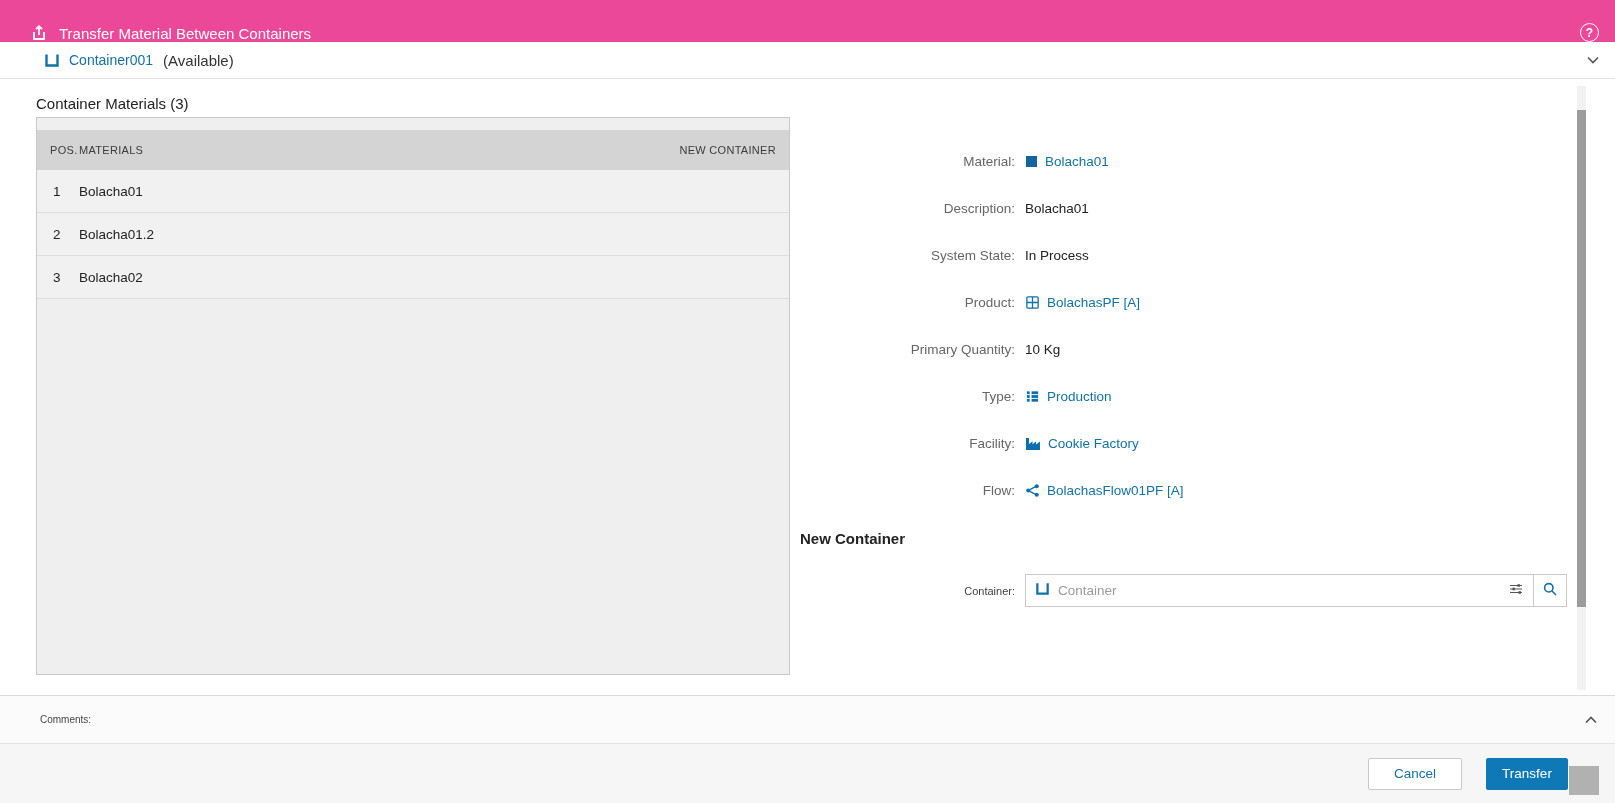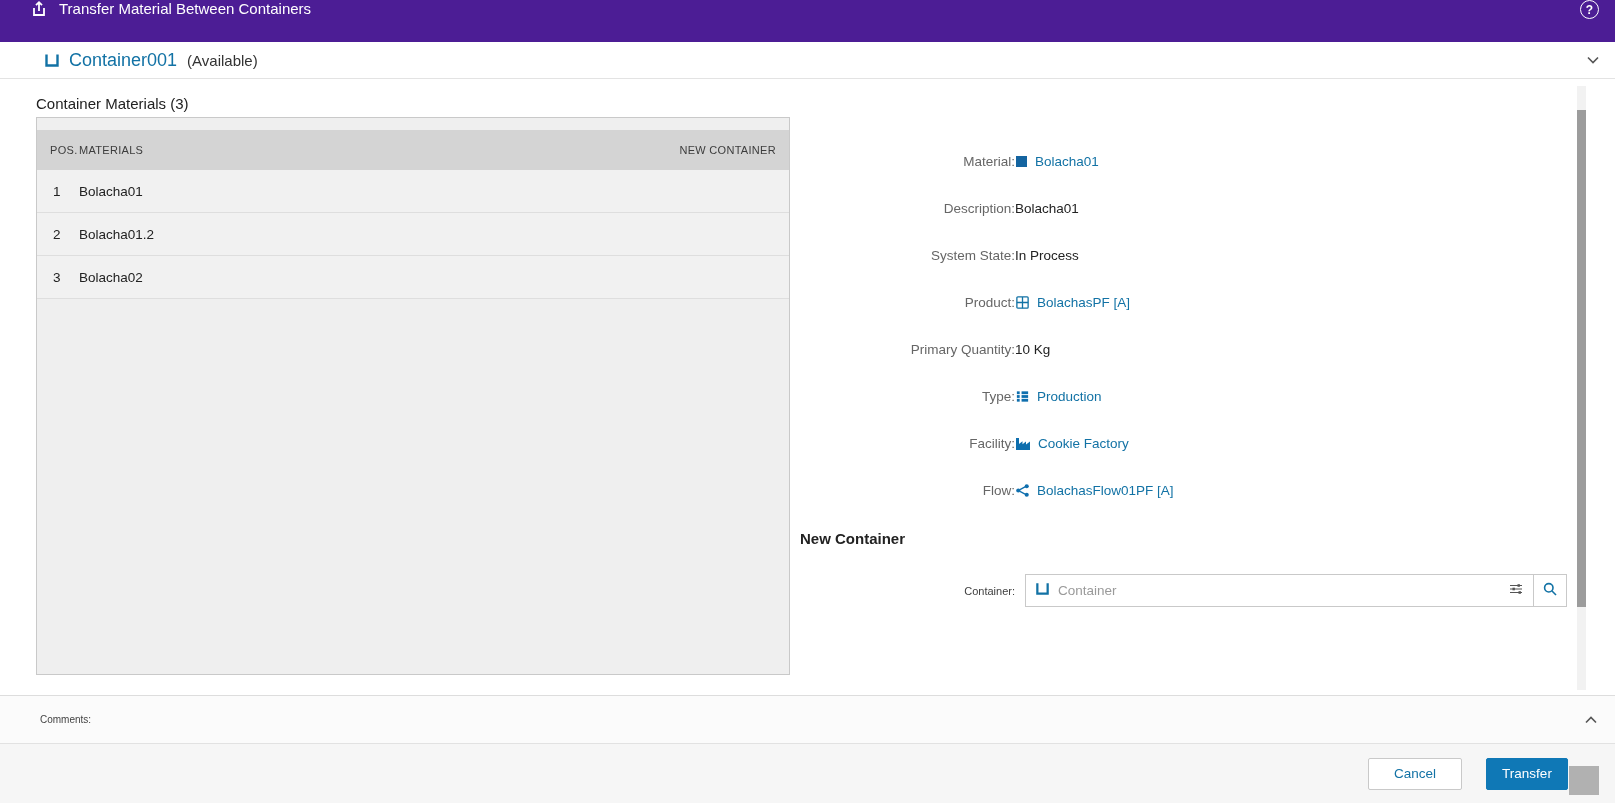--- a/index.html
+++ b/index.html
@@ -1,35 +1,35 @@
 <!DOCTYPE html>
 <html><head>
 <meta charset="utf-8">
 <style>
   * { margin:0; padding:0; box-sizing:border-box; }
   html,body { background:#e8e8e8; }
   body { font-family:"Liberation Sans", sans-serif; }
   .app { position:relative; width:1615px; height:803px; background:#fff; overflow:hidden; }
 
   
-  .topbar { position:absolute; top:0; left:0; right:0; height:42px; background:#4c1d95;
-            display:flex; align-items:flex-start; padding:0 16px 0 30px; color:#fff; }
+  .topbar { position:absolute; top:0; left:0; right:0; height:42px; background:#ec4899;
+            display:flex; align-items:flex-end; padding:0 16px 0 30px; color:#fff; }
   .topbar-icon { display:flex; margin-right:11px; }
   .topbar-title { font-size:15px; }
   .topbar-spacer { flex:1; }
   .help-circle { width:19px; height:19px; border:1.5px solid #fff; border-radius:50%;
                  display:flex; align-items:center; justify-content:center;
                  font-size:12px; font-weight:bold; color:#fff; cursor:pointer; }
 
   
   .container-bar { position:absolute; top:42px; left:0; right:0; height:37px; background:#fff;
                    border-bottom:1px solid #e3e3e3; display:flex; align-items:center;
                    padding:0 14px 0 44px; }
   .container-bar .icn { display:flex; margin-right:9px; }
-  .container-name { color:#1272a5; font-size:18px; margin-right:10px; cursor:pointer; }
+  .container-name { color:#1272a5; font-size:14px; margin-right:10px; cursor:pointer; }
   .container-status { color:#333; font-size:15px; }
   .container-bar .spacer { flex:1; }
 
   
   .section-title-left { position:absolute; left:36px; top:95px; font-size:15px; color:#222; }
   .mat-table { position:absolute; left:36px; top:117px; width:754px; height:558px;
                border:1px solid #c9c9c9; background:#efefef; }
   .thead { height:40px; background:#d4d4d4; display:flex; align-items:center;
            font-size:11px; color:#3c3c3c; letter-spacing:0.3px;margin-top:12px; }
   .th-pos { width:42px; padding-left:13px; }
@@ -37,21 +37,21 @@
   .th-new { padding-right:13px; }
   .trow { height:43px; display:flex; align-items:center; background:#f1f1f1;
           border-bottom:1px solid #dedede; font-size:13.5px; color:#222; cursor:pointer; }
   .td-pos { width:42px; padding-left:16px; }
   .td-mat { flex:1; }
 
   
   .details-panel { position:absolute; left:800px; top:120px; width:768px; }
   .panel-title { font-size:15px; color:#222; height:18px; }
   .fields { margin-top:18px; }
-  .field-row { display:grid; grid-template-columns:215px 1fr; 
+  .field-row { display:grid; grid-template-columns:215px 1fr; column-gap:10px;
                height:47px; align-items:center; }
   .field-label { text-align:right; color:#666; font-size:13.5px; }
   .field-value { display:flex; align-items:center; gap:7px; font-size:13.5px; color:#222; }
   .field-value.link { color:#1272a5; cursor:pointer; }
   .field-value .icn { display:flex; }
 
   .nc-title { font-size:15px; color:#222; margin-top:16px; height:18px; font-weight:bold; }
   .nc-row { display:grid; grid-template-columns:215px 1fr; column-gap:10px;
             align-items:center; margin-top:26px; }
   .nc-label { text-align:right; color:#404040; font-size:11px; }

